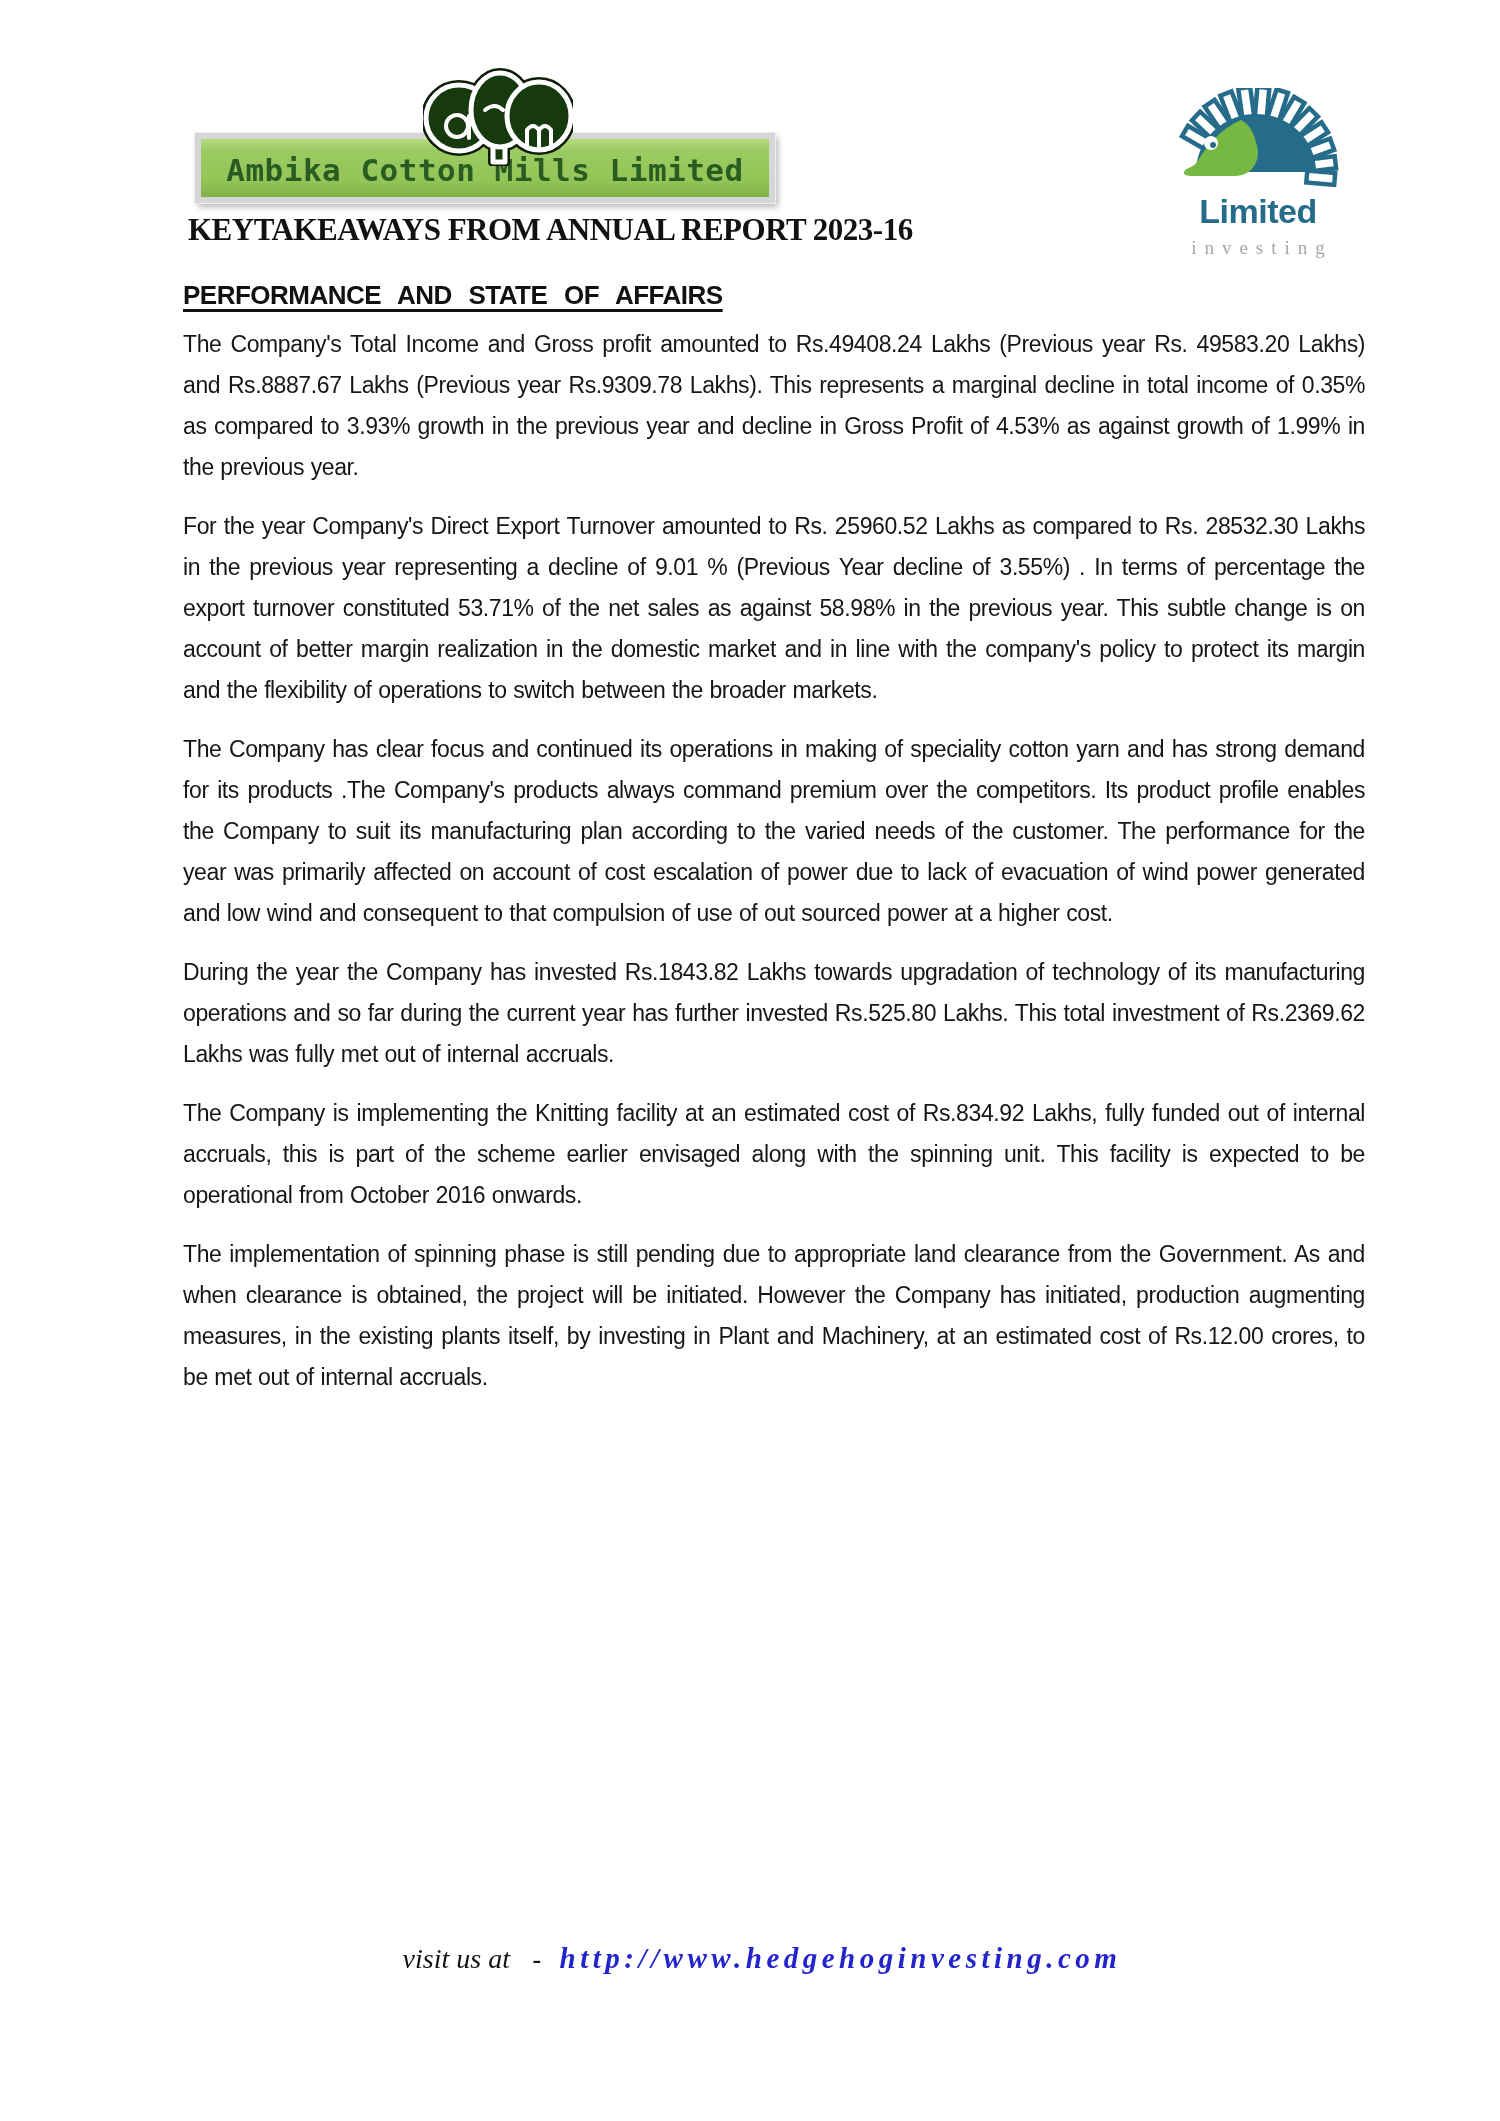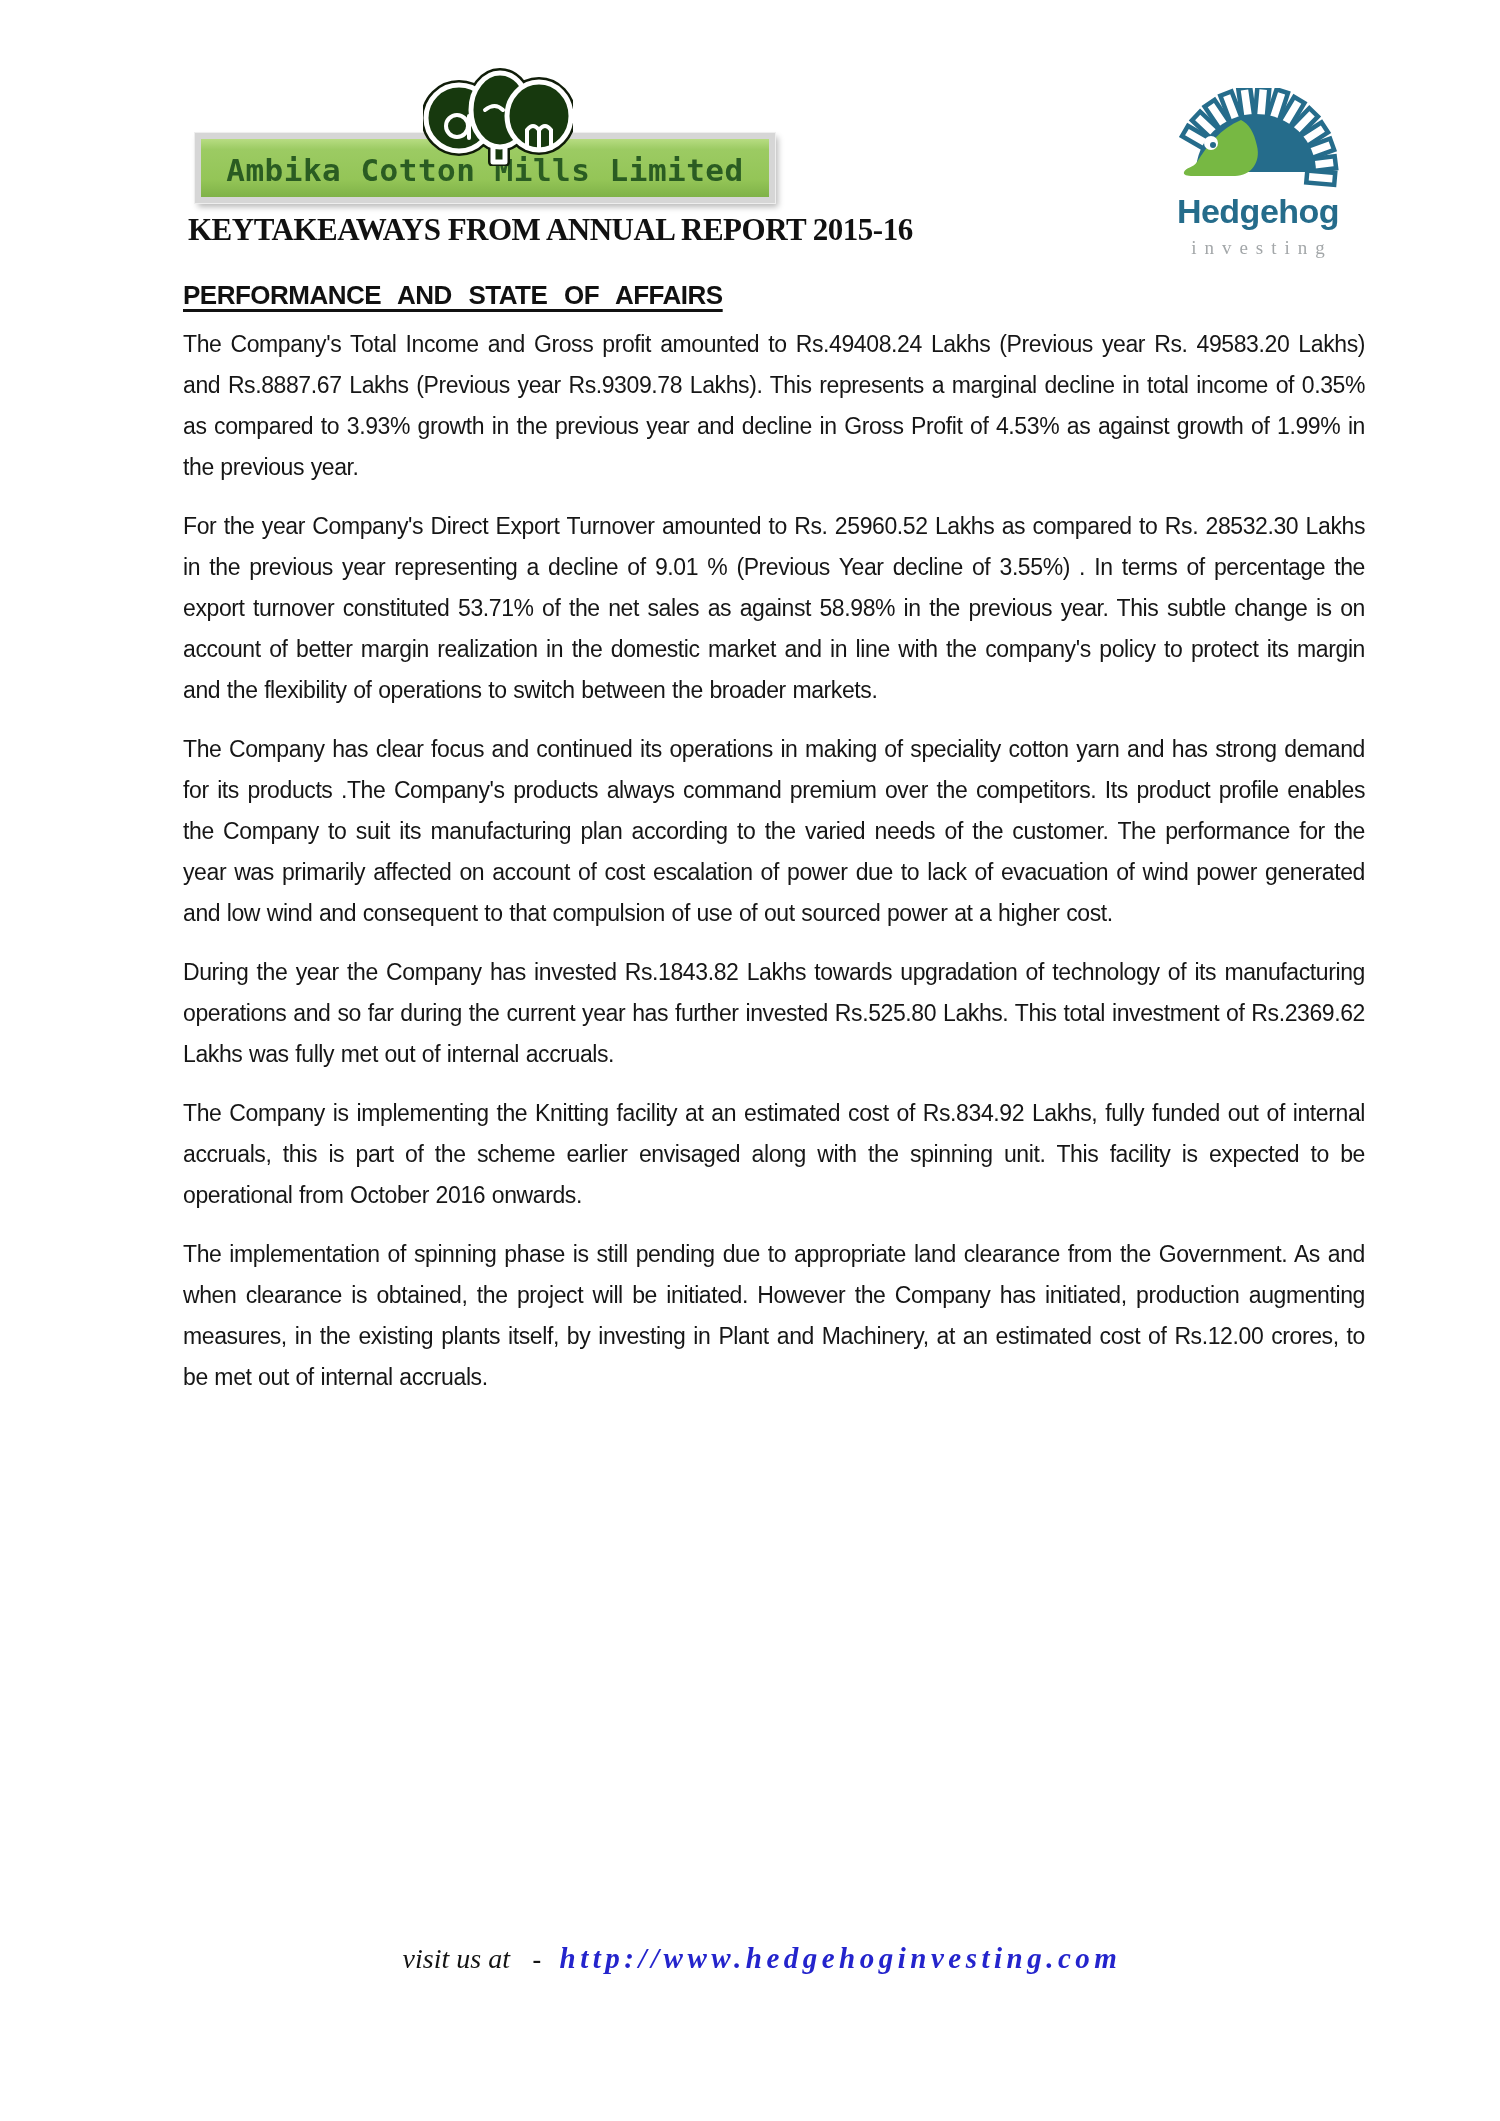--- a/index.html
+++ b/index.html
@@ -112,21 +112,21 @@
 
       <g fill="none" stroke="#ffffff" stroke-width="4" stroke-linecap="round">
         <circle cx="34" cy="62" r="11"></circle>
         <path d="M46,52 L46,74"></path>
         <path d="M62,46 Q72,38 80,46"></path>
         <path d="M104,84 L104,66 Q110,58 116,66 L116,84 M116,66 Q122,58 128,66 L128,84"></path>
       </g>
     </svg>
   </div>
 
-  <div class="report-title">KEYTAKEAWAYS FROM ANNUAL REPORT 2015-16</div>
+  <div class="report-title">KEYTAKEAWAYS FROM ANNUAL REPORT 2023-16</div>
 
   <div class="hedgehog-block">
     <svg class="hedgehog-svg" viewBox="0 0 175 100" width="175" height="100">
 
       <g transform="translate(85,84)">
         <g fill="#ffffff" stroke="#256c8b" stroke-width="4.5">
           <rect x="-6" y="-82" width="12" height="31" transform="rotate(-60)"></rect>
           <rect x="-6" y="-82" width="12" height="31" transform="rotate(-47)"></rect>
           <rect x="-6" y="-83" width="12" height="32" transform="rotate(-34)"></rect>
           <rect x="-6" y="-84" width="12" height="33" transform="rotate(-21)"></rect>
@@ -142,21 +142,21 @@
         </g>
       </g>
 
       <path d="M25,84 A60,58 0 0 1 145,84 Z" fill="#256c8b"></path>
 
       <path d="M70,32 C50,40 36,58 26,74 C22,80 15,79 13,84 C12,87 16,88 22,88 L64,88 C80,88 90,74 86,58 C83,44 78,36 70,32 Z" fill="#77b843"></path>
 
       <circle cx="40" cy="55" r="7" fill="#ffffff"></circle>
       <circle cx="42" cy="57" r="3" fill="#256c8b"></circle>
     </svg>
-    <div class="hedgehog-name">Hedgehog</div>
+    <div class="hedgehog-name">Limited</div>
     <div class="hedgehog-tagline">investing</div>
   </div>
 
   <div class="content">
     <div class="section-heading">PERFORMANCE AND STATE OF AFFAIRS</div>
     <p>The Company's Total Income and Gross profit amounted to Rs.49408.24 Lakhs (Previous year Rs. 49583.20 Lakhs) and Rs.8887.67 Lakhs (Previous year Rs.9309.78 Lakhs). This represents a marginal decline in total income of 0.35% as compared to 3.93% growth in the previous year and decline in Gross Profit of 4.53% as against growth of 1.99% in the previous year.</p>
     <p>For the year Company's Direct Export Turnover amounted to Rs. 25960.52 Lakhs as compared to Rs. 28532.30 Lakhs in the previous year representing a decline of 9.01 % (Previous Year decline of 3.55%) . In terms of percentage the export turnover constituted 53.71% of the net sales as against 58.98% in the previous year. This subtle change is on account of better margin realization in the domestic market and in line with the company's policy to protect its margin and the flexibility of operations to switch between the broader markets.</p>
     <p>The Company has clear focus and continued its operations in making of speciality cotton yarn and has strong demand for its products .The Company's products always command premium over the competitors. Its product profile enables the Company to suit its manufacturing plan according to the varied needs of the customer. The performance for the year was primarily affected on account of cost escalation of power due to lack of evacuation  of wind power generated and low wind and consequent to that compulsion of use of out sourced power at a higher cost.</p>
     <p>During the year the Company has invested Rs.1843.82 Lakhs towards upgradation of technology of its manufacturing operations and so far during the current year has further invested Rs.525.80 Lakhs. This total investment of Rs.2369.62 Lakhs was fully met out of internal accruals.</p>
     <p>The Company is implementing the Knitting facility at an estimated cost of Rs.834.92 Lakhs, fully funded out of internal accruals, this is part of the scheme earlier envisaged along with the spinning unit. This facility is expected to be operational from October 2016 onwards.</p>

